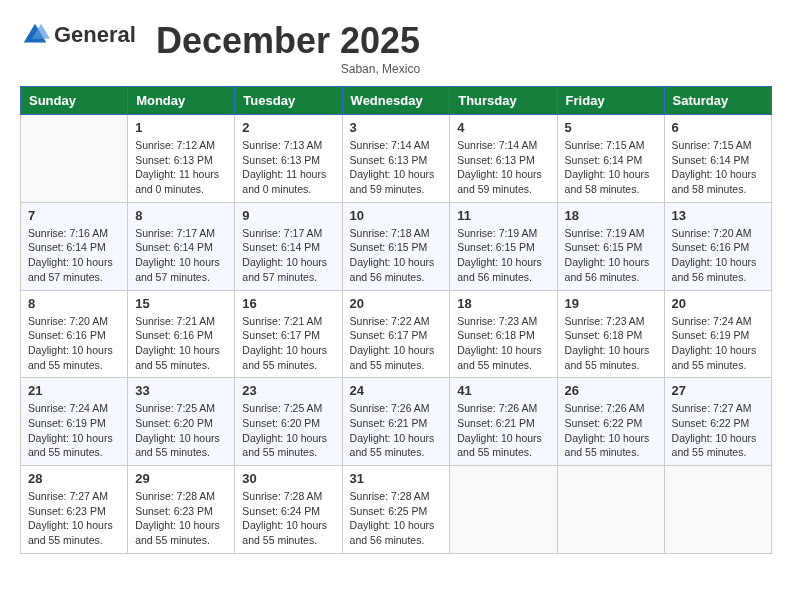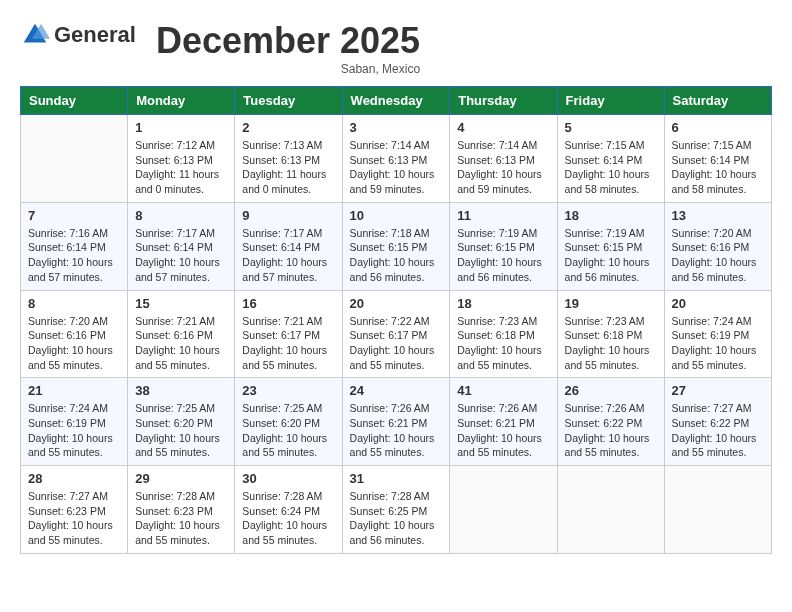--- a/index.html
+++ b/index.html
@@ -209,21 +209,21 @@
           <span class="day-num">20</span>
           <div class="day-info">Sunrise: 7:24 AM<br>Sunset: 6:19 PM<br>Daylight: 10 hours and 55 minutes.</div>
         </td>
       </tr>
       <tr>
         <td>
           <span class="day-num">21</span>
           <div class="day-info">Sunrise: 7:24 AM<br>Sunset: 6:19 PM<br>Daylight: 10 hours and 55 minutes.</div>
         </td>
         <td>
-          <span class="day-num">38</span>
+          <span class="day-num">33</span>
           <div class="day-info">Sunrise: 7:25 AM<br>Sunset: 6:20 PM<br>Daylight: 10 hours and 55 minutes.</div>
         </td>
         <td>
           <span class="day-num">23</span>
           <div class="day-info">Sunrise: 7:25 AM<br>Sunset: 6:20 PM<br>Daylight: 10 hours and 55 minutes.</div>
         </td>
         <td>
           <span class="day-num">24</span>
           <div class="day-info">Sunrise: 7:26 AM<br>Sunset: 6:21 PM<br>Daylight: 10 hours and 55 minutes.</div>
         </td>

